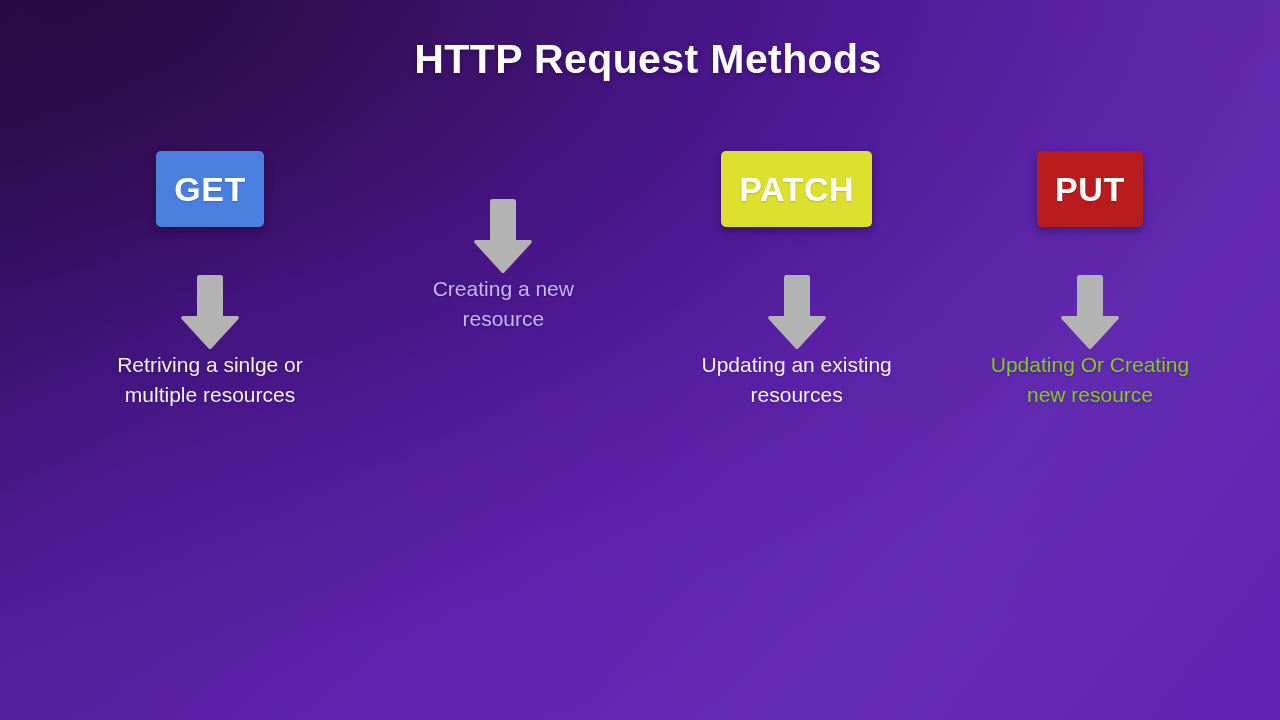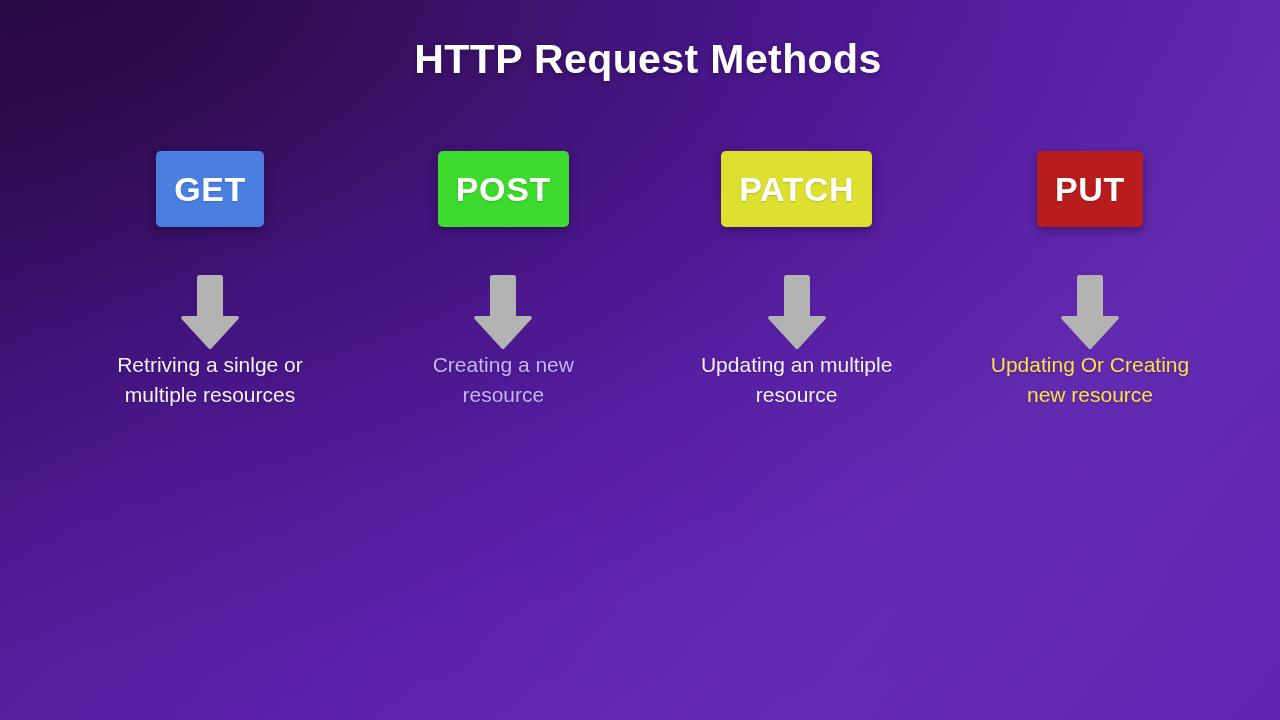--- a/index.html
+++ b/index.html
@@ -133,44 +133,43 @@
       <div class="badge" style="background-color: rgb(74, 127, 224); color: rgb(255, 255, 255);">GET</div>
       <div class="arrow-wrap">
         <svg class="arrow-svg" width="60" height="76" viewBox="0 0 60 76">
           <path d="M19.5 1 H40.5 A2.5 2.5 0 0 1 43 3.5 V42 H57 A1.8 1.8 0 0 1 58.4 45 L31.6 74.2 A2.2 2.2 0 0 1 28.4 74.2 L1.6 45 A1.8 1.8 0 0 1 3 42 H17 V3.5 A2.5 2.5 0 0 1 19.5 1 Z" fill="#b3b3b3"></path>
         </svg>
       </div>
       <p class="desc" style="color: rgb(244, 242, 248);">Retriving a sinlge or multiple resources</p>
     </div>
 
     <div class="column">
-      <div class="badge" style="background-color: rgb(61, 219, 46); color: rgb(255, 255, 255);">POST</div>
       <div class="arrow-wrap">
         <svg class="arrow-svg" width="60" height="76" viewBox="0 0 60 76">
           <path d="M19.5 1 H40.5 A2.5 2.5 0 0 1 43 3.5 V42 H57 A1.8 1.8 0 0 1 58.4 45 L31.6 74.2 A2.2 2.2 0 0 1 28.4 74.2 L1.6 45 A1.8 1.8 0 0 1 3 42 H17 V3.5 A2.5 2.5 0 0 1 19.5 1 Z" fill="#b3b3b3"></path>
         </svg>
       </div>
       <p class="desc" style="color: #c4b5fd; text-align: center;">Creating a new resource</p>
     </div>
 
     <div class="column">
       <div class="badge" style="background-color: rgb(221, 224, 46); color: rgb(255, 255, 255);">PATCH</div>
       <div class="arrow-wrap">
         <svg class="arrow-svg" width="60" height="76" viewBox="0 0 60 76">
           <path d="M19.5 1 H40.5 A2.5 2.5 0 0 1 43 3.5 V42 H57 A1.8 1.8 0 0 1 58.4 45 L31.6 74.2 A2.2 2.2 0 0 1 28.4 74.2 L1.6 45 A1.8 1.8 0 0 1 3 42 H17 V3.5 A2.5 2.5 0 0 1 19.5 1 Z" fill="#b3b3b3"></path>
         </svg>
       </div>
-      <p class="desc" style="color: rgb(244, 242, 248);">Updating an multiple resource</p>
+      <p class="desc" style="color: rgb(244, 242, 248);">Updating an existing resources</p>
     </div>
 
     <div class="column">
       <div class="badge" style="background-color: #b91c1c; color: rgb(255, 255, 255);">PUT</div>
       <div class="arrow-wrap">
         <svg class="arrow-svg" width="60" height="76" viewBox="0 0 60 76">
           <path d="M19.5 1 H40.5 A2.5 2.5 0 0 1 43 3.5 V42 H57 A1.8 1.8 0 0 1 58.4 45 L31.6 74.2 A2.2 2.2 0 0 1 28.4 74.2 L1.6 45 A1.8 1.8 0 0 1 3 42 H17 V3.5 A2.5 2.5 0 0 1 19.5 1 Z" fill="#b3b3b3"></path>
         </svg>
       </div>
-      <p class="desc" style="color: #fde047;">Updating Or Creating new resource</p>
+      <p class="desc" style="color: #84cc16;">Updating Or Creating new resource</p>
     </div>
 
 
   </div>
 </div>
 
 </body></html>

